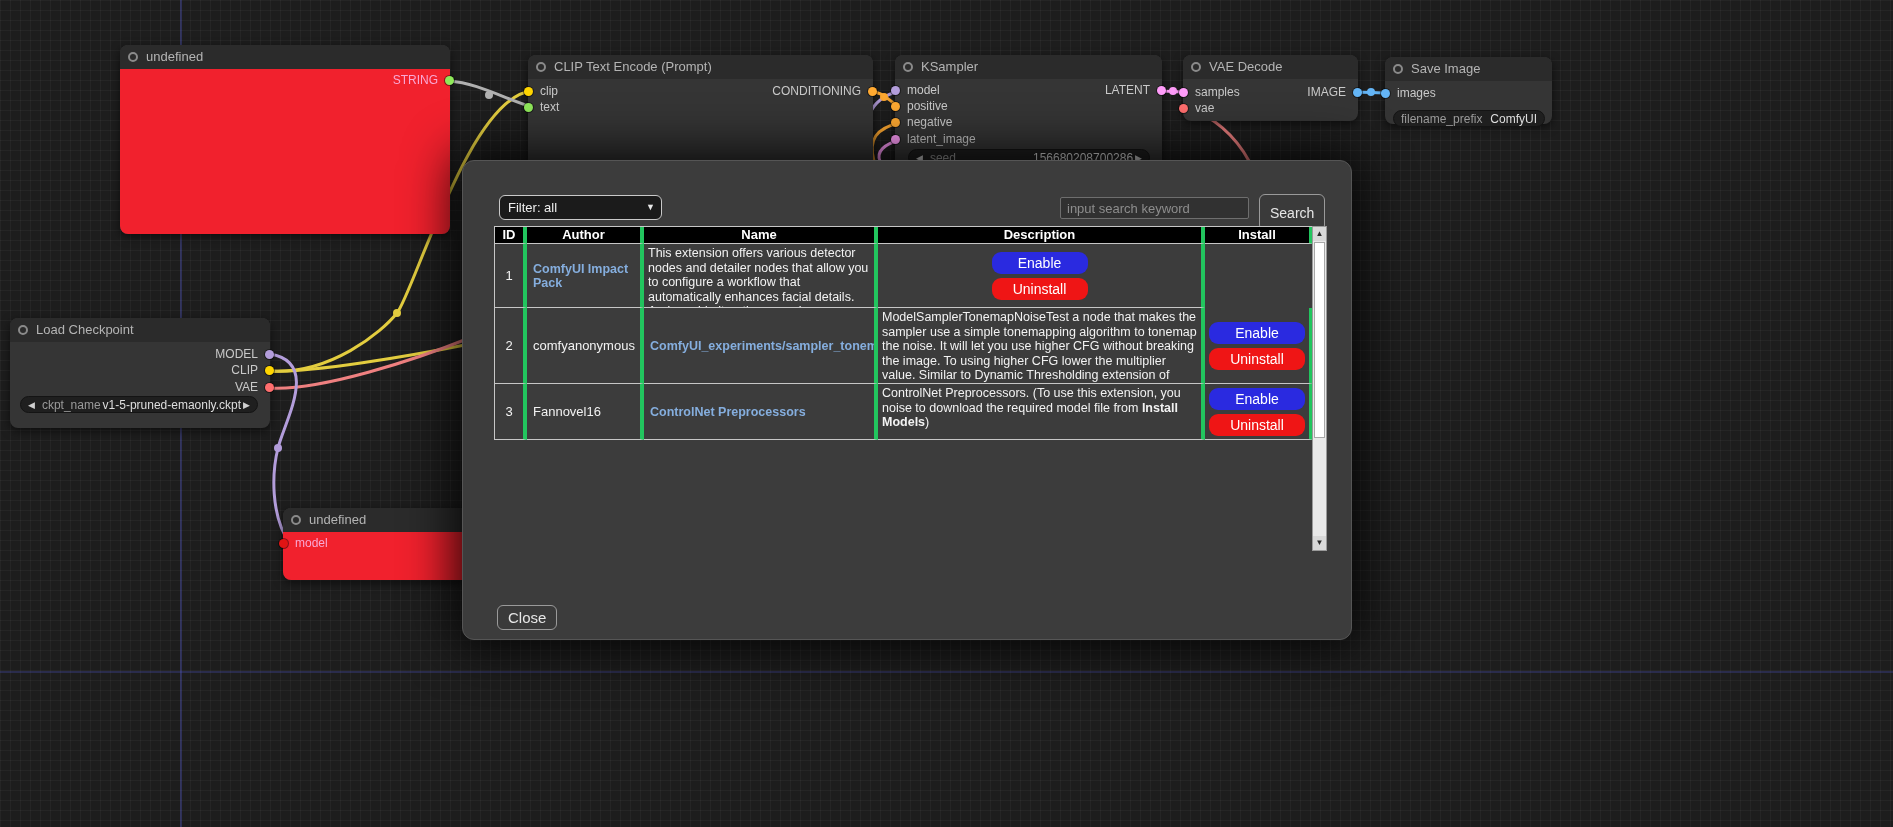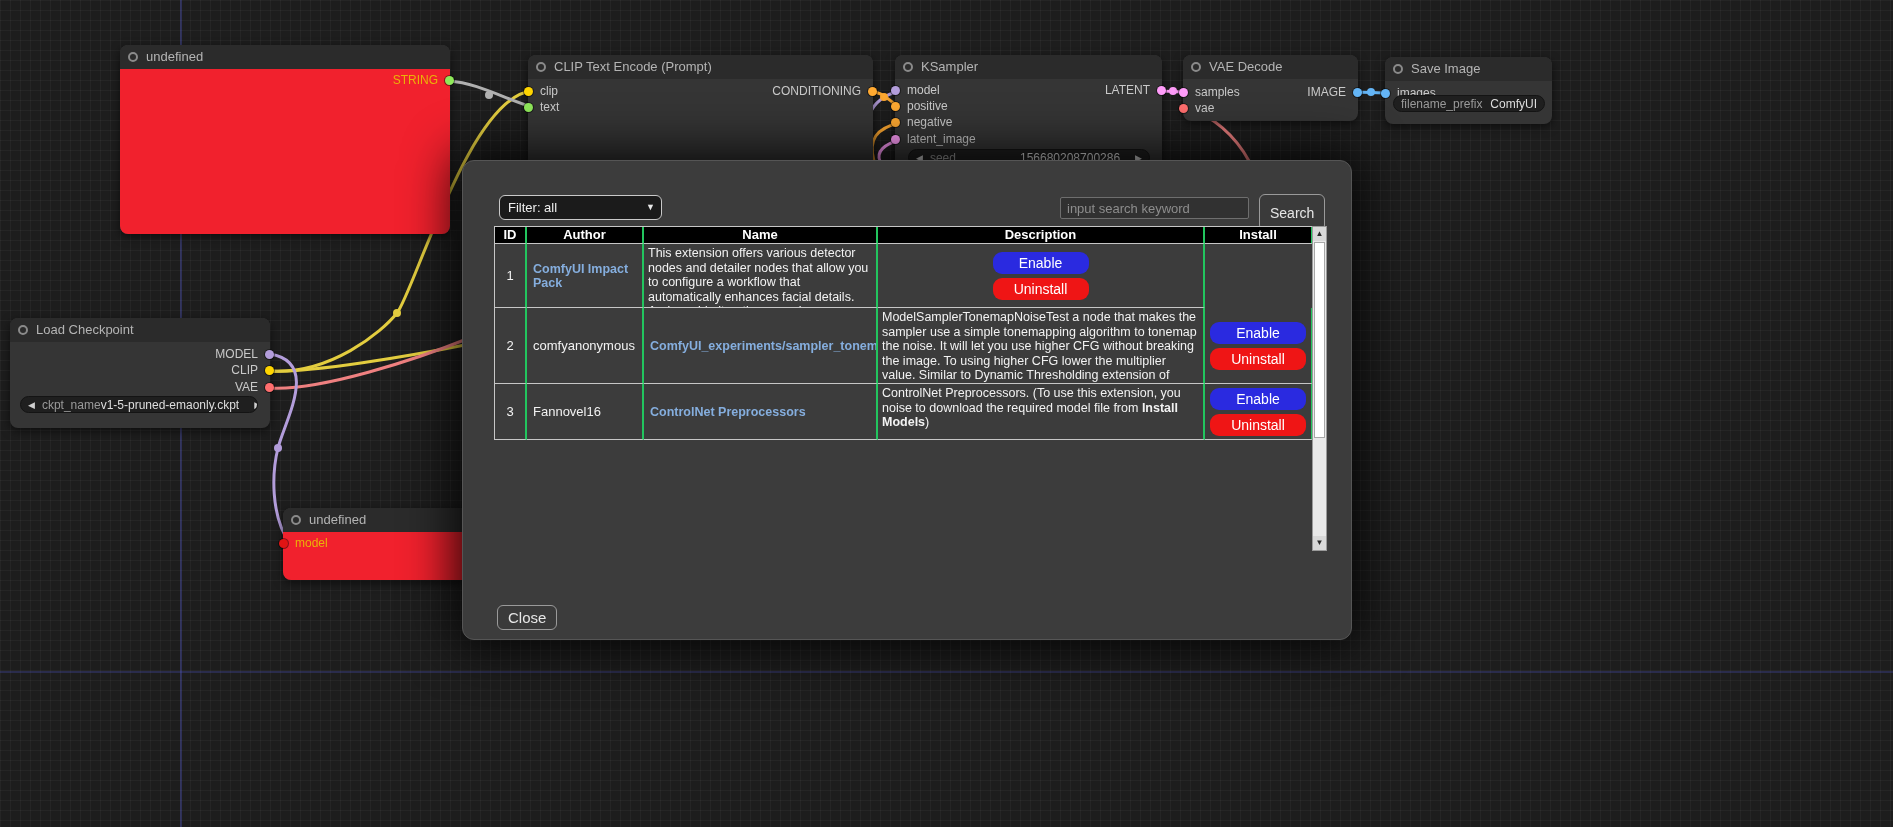--- a/index.html
+++ b/index.html
@@ -26,28 +26,28 @@
     border:2px solid #8a8a8a; background:transparent; }
   .red-body { position:absolute; left:0; right:0; top:24px; bottom:0; background:#f1212d; border-radius:0 0 8px 8px; }
 
   .slot { position:absolute; height:14px; line-height:14px; font-size:12px; color:#c9c9c9; white-space:nowrap; }
   .slot.in  { left:0; padding-left:12px; }
   .slot.out { right:0; padding-right:12px; text-align:right; }
   .sdot { position:absolute; top:2.5px; width:9px; height:9px; border-radius:50%;
     box-shadow:0 0 0 1px rgba(0,0,0,0.45); }
   .slot.in  .sdot { left:-4px; }
   .slot.out .sdot { right:-4px; }
-  .slot.onred { color:#eab308; }
+  .slot.onred { color:#f9a8d4; }
 
   .widget { position:absolute; height:17px; background:#1f1f1f; border:1px solid #141414;
     border-radius:9px; display:flex; align-items:center; padding:0 7px; font-size:12px; color:#9a9a9a;
     white-space:nowrap; overflow:hidden; }
   .warr { font-size:9px; color:#cfcfcf; }
   .wlabel { margin-left:7px; }
-  .wvalue { margin-left:auto; margin-right:15px; color:#dedede; }
+  .wvalue { margin-left:auto; margin-right:2px; color:#dedede; }
   .widget.noarrow .wlabel { margin-left:0; }
   .widget.noarrow .wvalue { margin-right:0; }
 
   
   #manager { position:absolute; left:462px; top:160px; width:890px; height:480px;
     background:#3c3c3c; border:1px solid #555; border-radius:12px; z-index:10;
     box-shadow:0 0 50px 8px rgba(0,0,0,0.85); }
 
   .filter-wrap { position:absolute; left:36px; top:34px; width:163px; height:25px; }
   select.filter { width:100%; height:100%; background:#1b1b1b; color:#efefef; font-size:13px;
@@ -61,21 +61,21 @@
   .search-input::placeholder { color:#8d8d8d; }
 
   .btn-plain { background:#3a3a3a; border:1px solid #9a9a9a; border-radius:6px; color:#e6e6e6;
     font-size:14px; padding:3px 10px; cursor:pointer; font-family:"Liberation Sans", sans-serif; }
   .search-btn { position:absolute; left:796px; top:33px; height:37px; }
   .close-btn  { position:absolute; left:34px; top:444px; height:25px; font-size:15px; }
 
   .tblwrap { position:absolute; left:31px; top:65px; width:818px; }
   .trow { display:grid; grid-template-columns:32px 117px 234px 327px 108px; }
   .tblwrap { border-left:1px solid #c6c6c6; border-top:1px solid #c6c6c6; }
-  .tc { border-right:2px solid #22c55e; border-bottom:1px solid #c6c6c6; overflow:hidden; color:#f2f2f2; }
+  .tc { border-right:4px solid #22c55e; border-bottom:1px solid #c6c6c6; overflow:hidden; color:#f2f2f2; }
   .th { background:#000; color:#fff; font-weight:bold; font-size:13px; text-align:center; height:17px; line-height:16px; }
   .c-id { display:flex; align-items:center; justify-content:center; font-size:13px; }
   .c-author { display:flex; align-items:center; padding-left:6px; font-size:13px; }
   .c-name { display:flex; align-items:center; padding-left:6px; font-size:12.5px; }
   .c-name a { color:#85aede; font-weight:bold; text-decoration:none; }
   .c-desc { font-size:12.5px; line-height:14.6px; padding:2px 4px; }
   .c-install { display:flex; flex-direction:column; align-items:center; justify-content:center; gap:4px; }
   .btn-enable { width:96px; height:22px; border:none; border-radius:9px; background:#2a2ae0; color:#fff;
     font-size:14px; cursor:pointer; font-family:"Liberation Sans", sans-serif; }
   .btn-uninstall { width:96px; height:22px; border:none; border-radius:9px; background:#ef1515; color:#fff;
@@ -200,21 +200,21 @@
 
   <div class="node" style="left:1385px;top:57px;width:167px;height:67px;">
     <div class="node-title">
       <span class="tdot"></span>
       <span>Save Image</span>
     </div>
     <div class="slot in" style="top:29px;text-align:right;">
       <span class="sdot" style="background:#64B5F6;"></span>
       <span>images</span>
     </div>
-    <div class="widget noarrow" style="left:8px;top:38px;width:152px;">
+    <div class="widget noarrow" style="left:8px;top:53px;width:152px;">
       <span class="wlabel">filename_prefix</span>
       <span class="wvalue">ComfyUI</span>
     </div>
   </div>
 
   <div class="node" style="left:10px;top:318px;width:260px;height:110px;">
     <div class="node-title">
       <span class="tdot"></span>
       <span>Load Checkpoint</span>
     </div>

